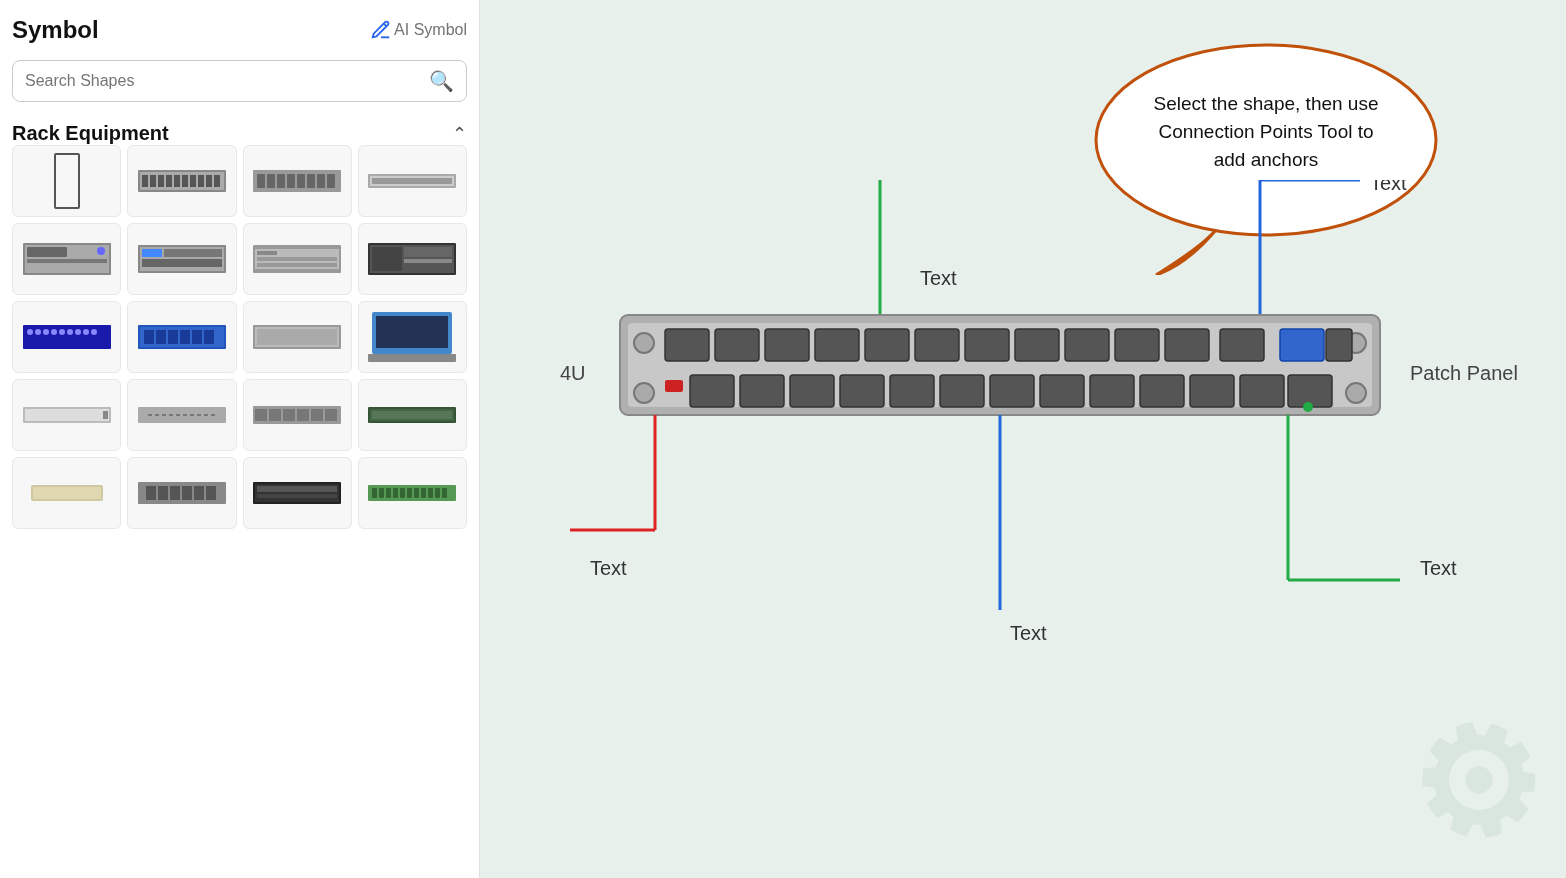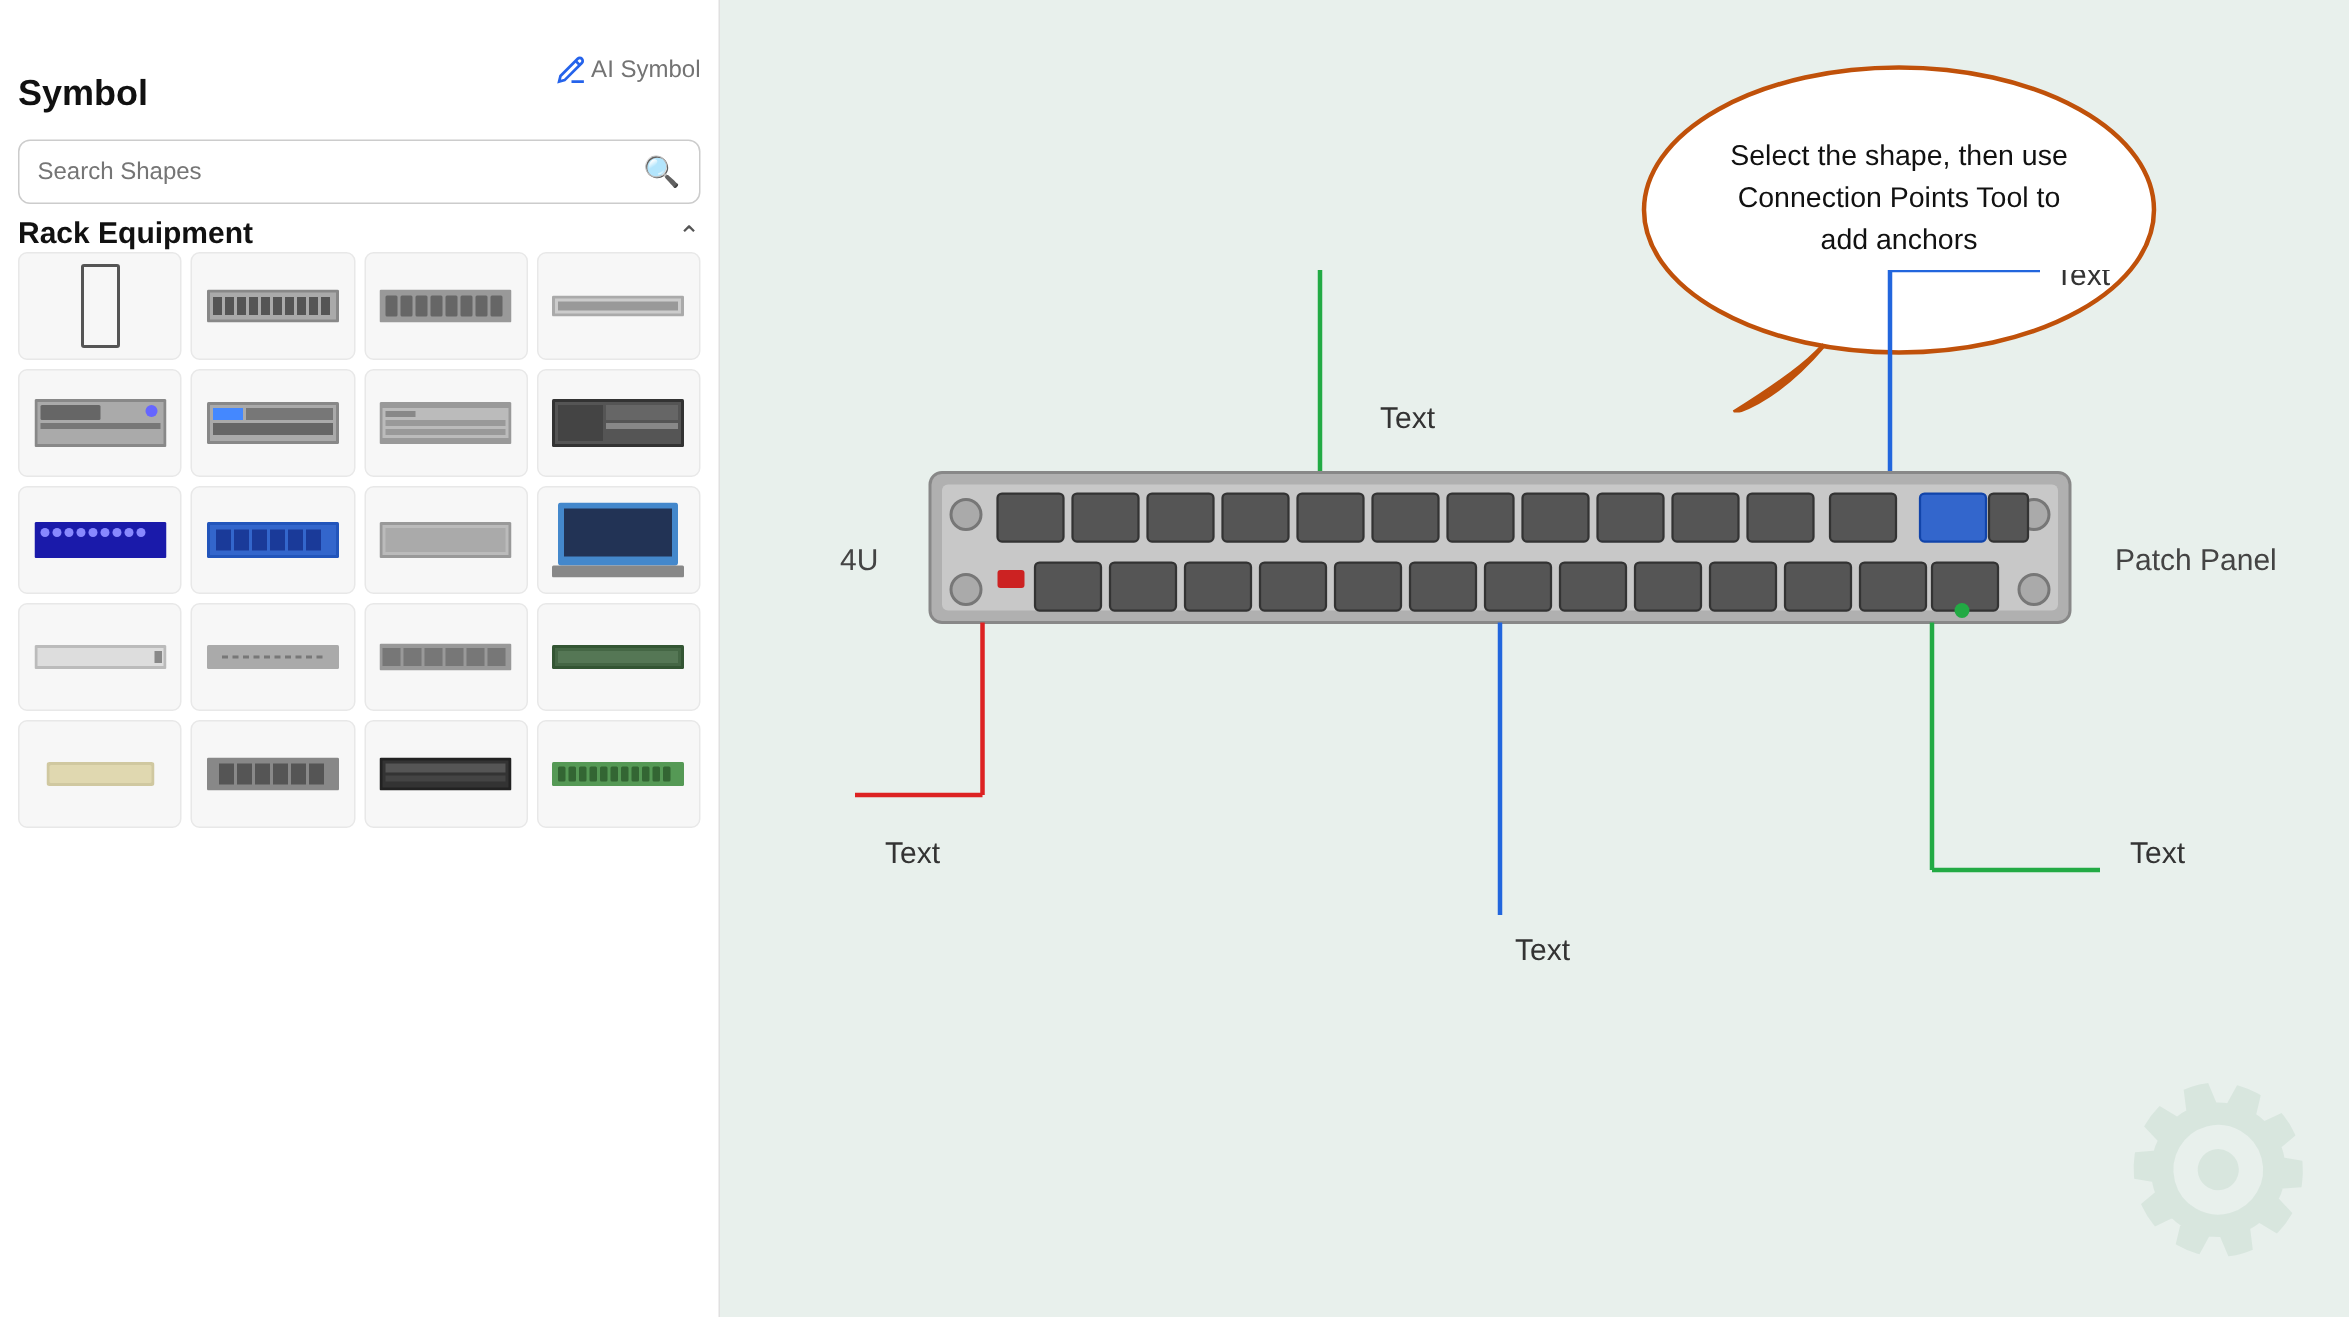--- a/index.html
+++ b/index.html
@@ -21,21 +21,20 @@
       display: flex;
       align-items: center;
       justify-content: space-between;
       margin-bottom: 16px;
     }
 
     .sidebar-title {
       font-size: 24px;
       font-weight: 700;
       color: #111;
-      margin-top: 33px;
     }
 
     .ai-symbol-btn {
       display: flex;
       align-items: center;
       gap: 2px;
       color: #737373;
       font-size: 16px;
       font-weight: 500;
       cursor: pointer;
@@ -47,21 +46,21 @@
       width: 22px;
       height: 22px;
     }
 
     .search-bar {
       display: flex;
       align-items: center;
       border: 1.5px solid #ccc;
       border-radius: 8px;
       padding: 8px 12px;
-      margin-bottom: 9px;
+      margin-bottom: 20px;
       background: #fff;
     }
 
     .search-bar input {
       border: none;
       outline: none;
       font-size: 16px;
       flex: 1;
       color: #555;
       background: transparent;

